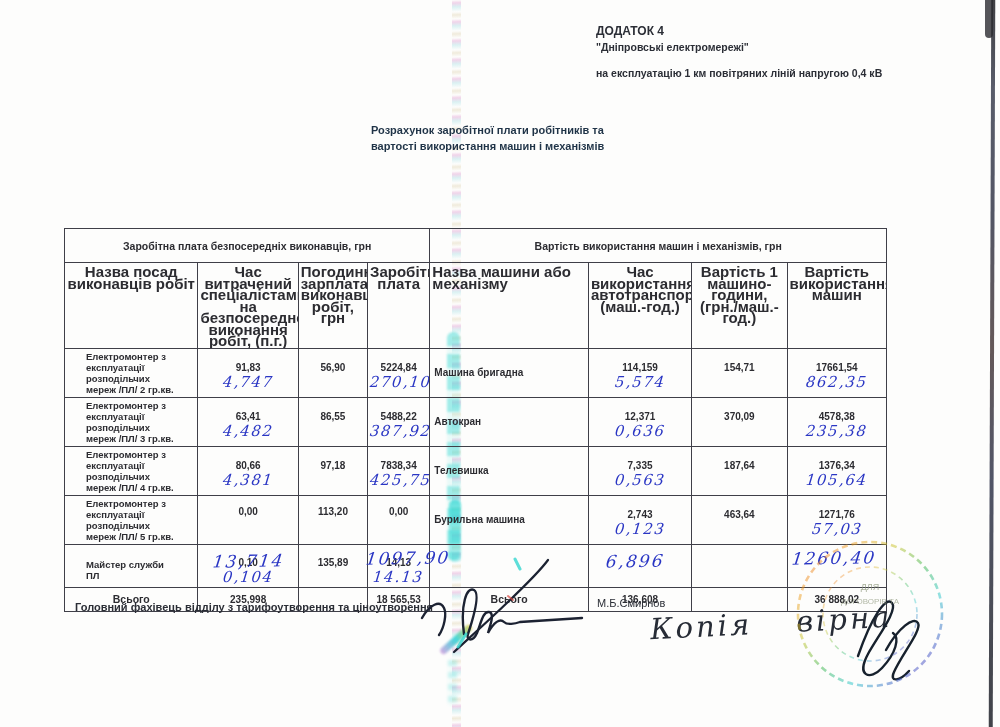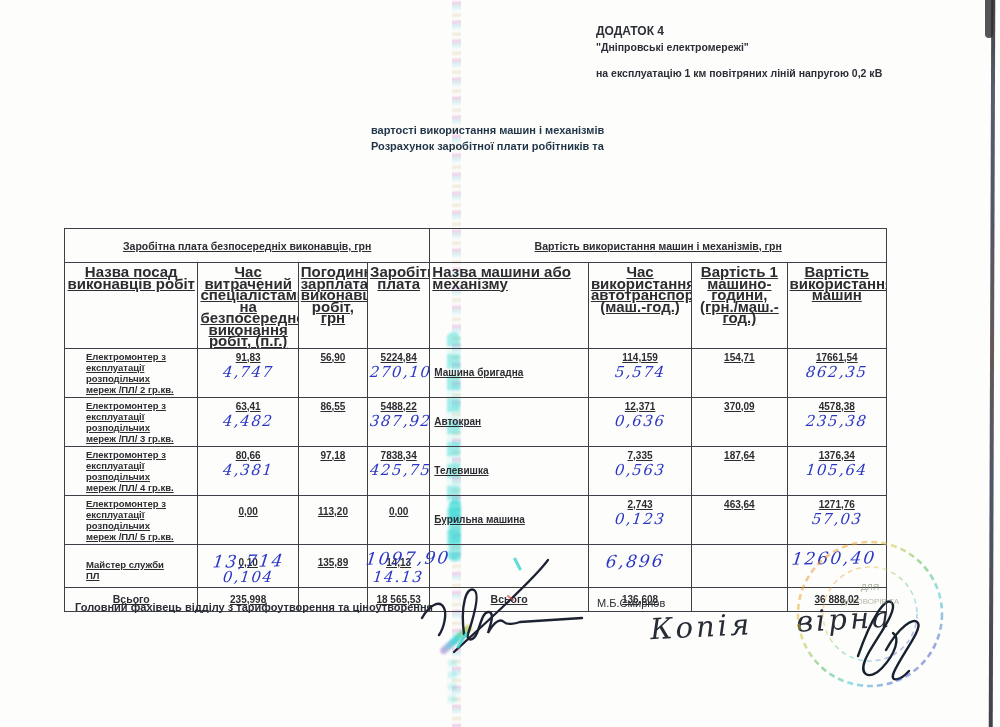--- a/index.html
+++ b/index.html
@@ -20,27 +20,27 @@
       background:linear-gradient(90deg,rgba(170,90,200,.5),rgba(40,210,215,.85),rgba(225,205,60,.8));border-radius:4px;}
   .cyan-drip{position:absolute;left:448px;top:660px;width:9px;height:46px;filter:blur(1.4px);opacity:.45;
       background:repeating-linear-gradient(180deg,rgba(60,215,210,.6) 0 6px,rgba(60,215,210,.1) 6px 12px);}
   
   .appendix{position:absolute;left:596px;top:25px;width:360px;font-size:10.5px;font-weight:700;color:#2b2e36;line-height:13px;}
   .appendix .t{font-size:12px;margin-bottom:3px;}
   .appendix .gap{margin-top:13px;}
   .title{position:absolute;left:371px;top:122px;width:300px;font-size:11px;font-weight:700;color:#1f3347;line-height:16px;}
   
   table{position:absolute;left:64px;top:228px;width:823px;border-collapse:collapse;table-layout:fixed;}
-  td{border:1.5px solid #3f3f48;vertical-align:top;padding:1px 2px;overflow:hidden;text-decoration:underline;}
+  td{border:1.5px solid #3f3f48;vertical-align:top;padding:1px 2px;overflow:hidden;}
   .grp{font-size:10.5px;font-weight:700;text-align:center;vertical-align:middle;}
   .hd{font-size:15px;font-weight:700;text-align:center;line-height:11.5px;padding-top:3px;}
   .pos{font-size:9.5px;font-weight:700;line-height:11px;padding:2px 21px;}
   .mach{font-size:10px;font-weight:700;vertical-align:middle;padding-left:4px;}
   .num{text-align:center;}
-  .pv{font-size:10px;font-weight:700;padding-top:2px;}
+  .pv{font-size:10px;font-weight:700;padding-top:12px;}
   .totlbl{font-size:10.5px;font-weight:700;text-align:center;vertical-align:middle;}
   .totv{font-size:10px;font-weight:700;text-align:center;vertical-align:middle;}
   .r-group{height:34px}.r-head{height:68px}.r-data{height:38px}.r-data4{height:34px}
   .r-master{height:35px}.r-total{height:24px}
   .r-master .pv{padding-top:11px;}
   
   .hw{font-family:"DejaVu Serif",serif;font-style:italic;color:#2a36c4;font-size:15px;letter-spacing:1.5px;
       line-height:15px;transform:skewX(-6deg);display:inline-block;}
   .hwtot{position:absolute;font-family:"DejaVu Serif",serif;font-style:italic;color:#2a36c4;font-size:17px;
       letter-spacing:2px;transform:skewX(-8deg) rotate(-1deg);}
@@ -62,26 +62,26 @@
   <div class="edge-top"></div>
   <div class="streak"></div>
   <div class="cyan-band"></div>
   <div class="cyan-strong"></div>
   <div class="cyan-dash"></div>
   <div class="cyan-drip"></div>
 
   <div class="appendix">
     <div class="t">ДОДАТОК 4</div>
     <div>"Дніпровські електромережі"</div>
-    <div class="gap">на експлуатацію 1 км повітряних ліній напругою 0,2  кВ</div>
+    <div class="gap">на експлуатацію 1 км повітряних ліній напругою 0,4  кВ</div>
   </div>
 
   <div class="title">
+    <div>Розрахунок заробітної плати робітників та</div>
     <div>вартості використання машин і механізмів</div>
-    <div>Розрахунок заробітної плати робітників та</div>
   </div>
 
   <table>
     <colgroup>
       <col style="width:133px">
         <col style="width:100px">
         <col style="width:69px">
         <col style="width:62px">
       <col style="width:158px">
         <col style="width:103px">

